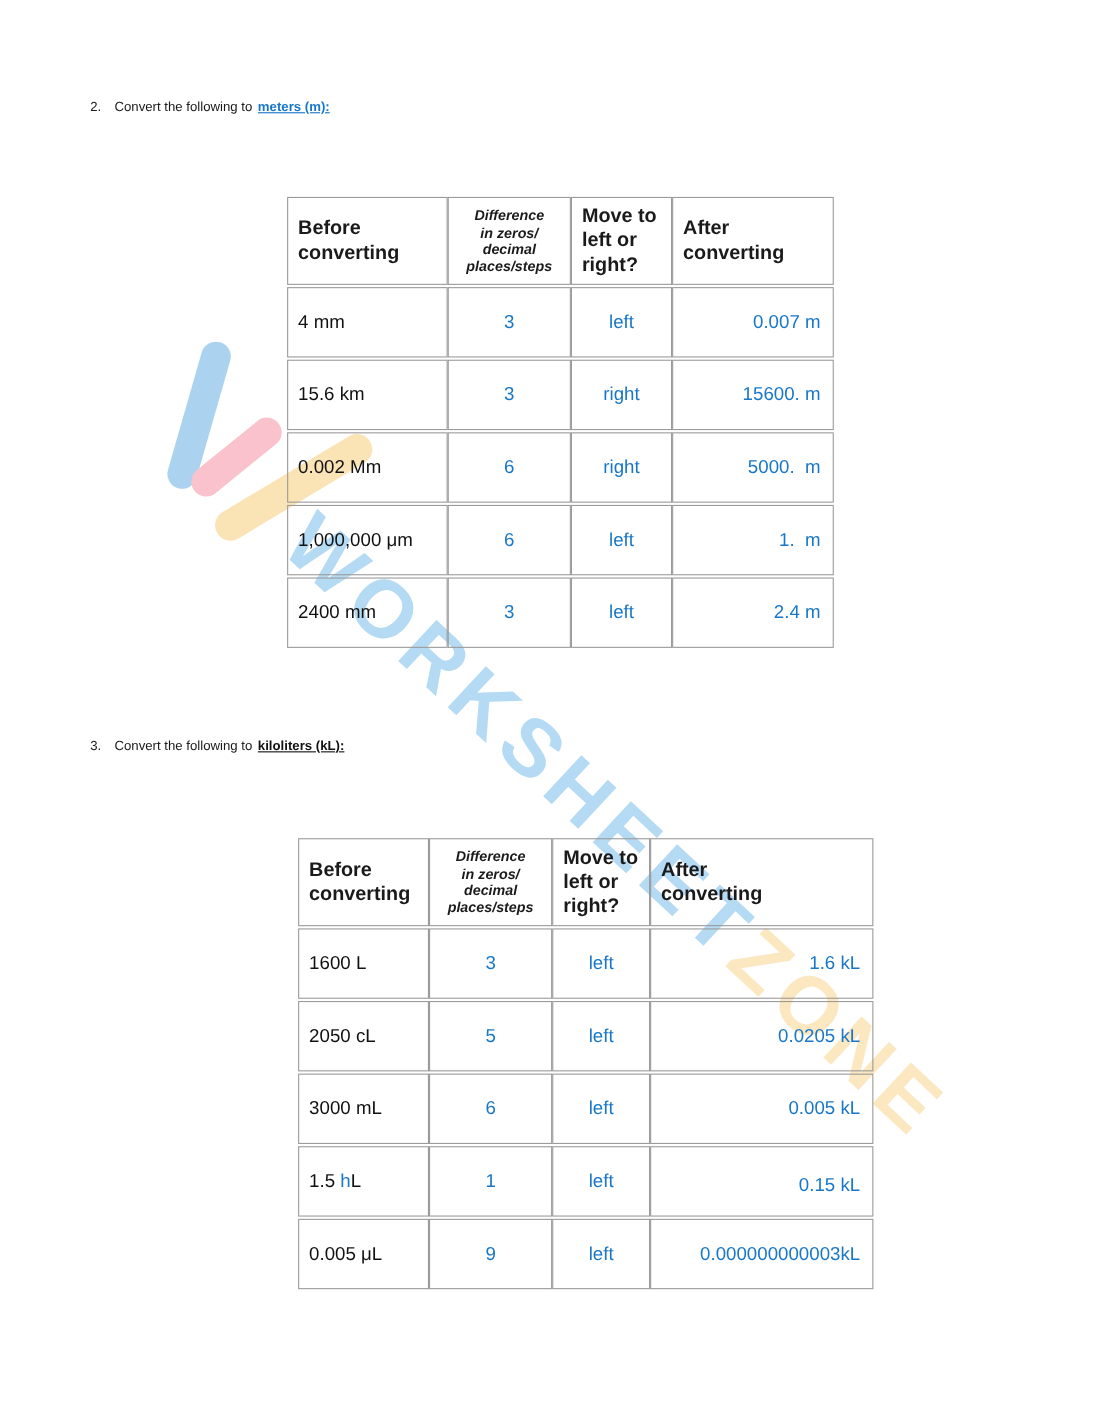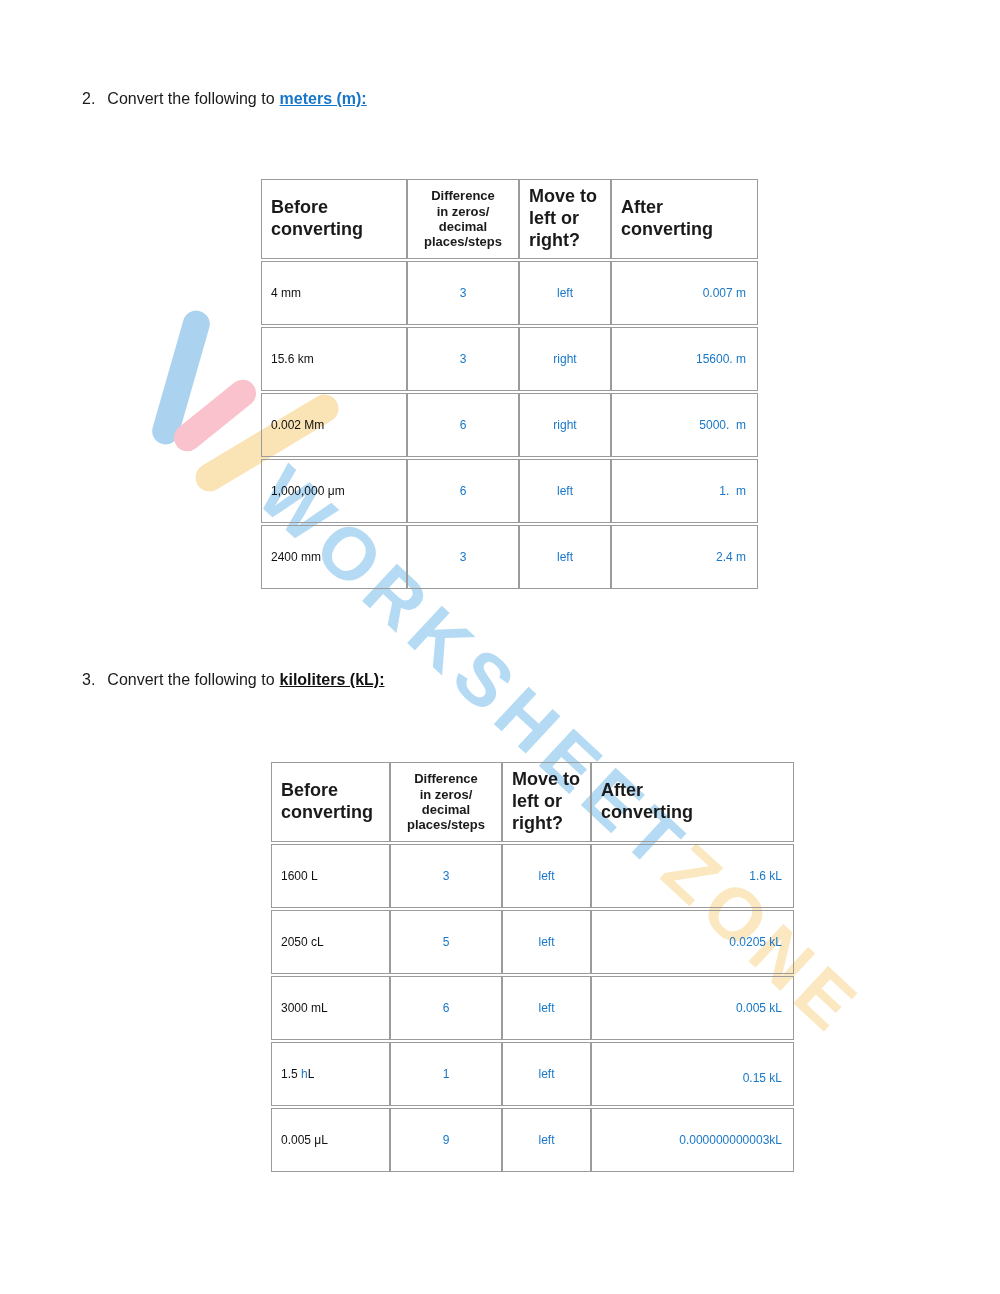--- a/index.html
+++ b/index.html
@@ -22,21 +22,21 @@
     transform: rotate(43deg); transform-origin: 0 0;
     font-size: 74px; font-weight: 600; letter-spacing: 8px;
     white-space: nowrap; opacity: 0.92;
   }
   .wm-blue   { color: #aed7f4; }
   .wm-yellow { color: #fbe5bb; }
 
   
   .content { position: absolute; inset: 0; z-index: 1; }
 
-  .q-heading { position: absolute; font-size: 16px; color: #1a1a1a; }
+  .q-heading { position: absolute; font-size: 12px; color: #1a1a1a; }
   #heading-q2 { left: 82px; top: 90px; }
   #heading-q3 { left: 82px; top: 671px; }
   .h-num { margin-right: 12px; }
   .h-link { margin-left: 5px; font-weight: bold; text-decoration: underline; }
   .h-link.link-blue  { color: #1776c8; }
   .h-link.link-black { color: #111111; }
 
   table.conv {
     position: absolute;
     border-collapse: separate;
@@ -51,23 +51,23 @@
     background: transparent;
     vertical-align: middle;
   }
   table.conv th {
     font-weight: bold; color: #1a1a1a;
     text-align: left; padding: 6px 6px 6px 9px;
     font-size: 18px; line-height: 1.22;
     white-space: pre-line; height: 74px;
   }
   table.conv th.col-diff {
-    font-size: 13px; text-align: center; padding: 4px 2px; line-height: 1.18;
-  }
-  table.conv td { font-size: 12px; height: 64px; }
+    font-size: 13px; text-align: center; padding: 4px 2px; line-height: 1.18; font-style: italic;
+  }
+  table.conv td { font-size: 17px; height: 64px; }
   td.col-before { text-align: left;  padding-left: 9px; color: #111111; }
   td.col-diff   { text-align: center; }
   td.col-move   { text-align: center; }
   td.col-after  { text-align: right; padding-right: 11px; }
   .accent, td.col-diff, td.col-move, td.col-after { color: #1877c8; }
   td .accent { color: #1877c8; }
   td.v-top { vertical-align: top; padding-top: 9px; }
 
   
   #table-meters     col.c1 { width: 146px; } #table-meters     col.c2 { width: 112px; }

